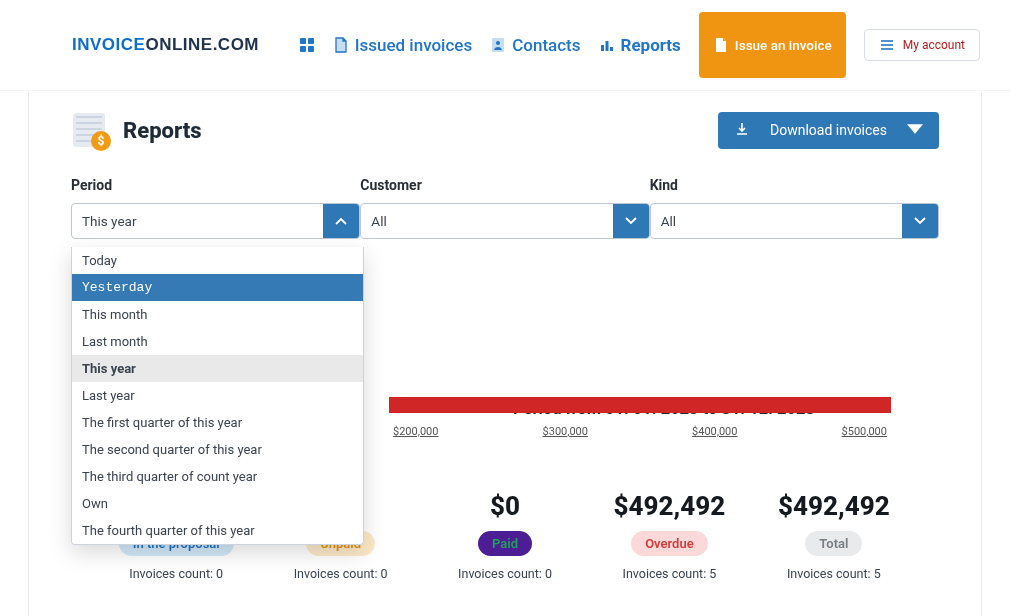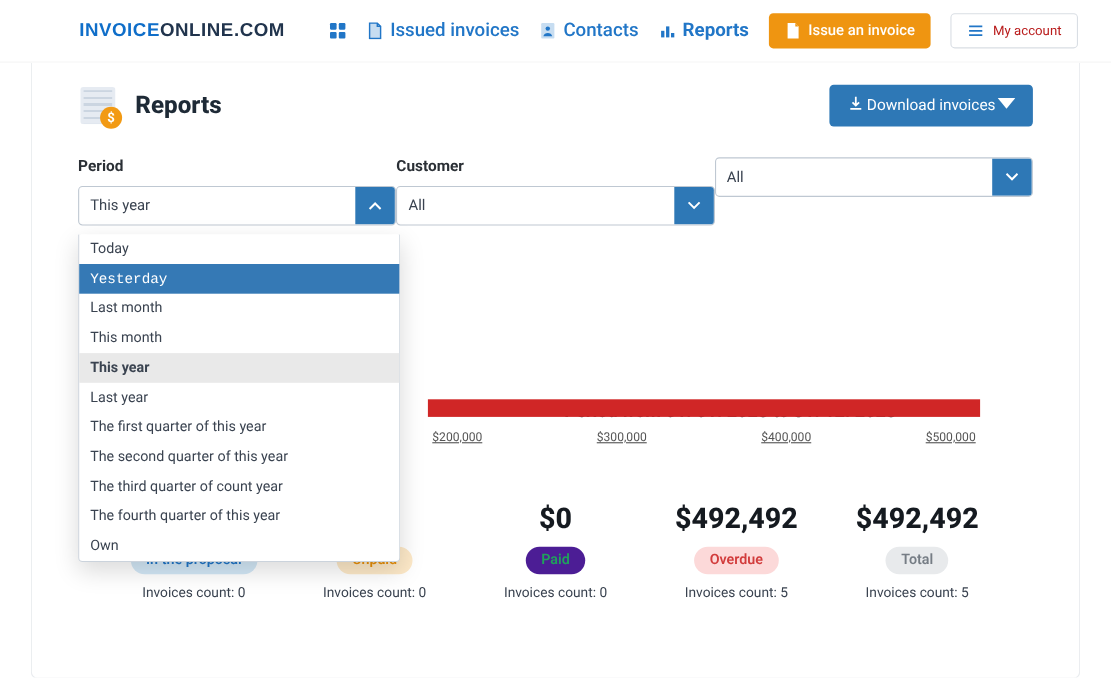--- a/index.html
+++ b/index.html
@@ -23,21 +23,21 @@
   .logo .blue { color: #0f6ec9; margin-left: 32px; }
   .navlinks { display: flex; align-items: center; gap: 18px; }
   .navlink {
     display: flex; align-items: center; gap: 6px;
     color: #2176c7; font-size: 17px; font-weight: 500;
     text-decoration: none; cursor: pointer;
   }
   .navlink.active { font-weight: 700; }
   .btn-orange {
     background: #ef9511; color: #fff; border-radius: 4px;
-    padding: 8px 14px; display: flex; align-items: center; gap: 6px;
+    padding: 25px 14px; display: flex; align-items: center; gap: 6px;
     font-size: 13.5px; font-weight: 500; cursor: pointer;
   }
   .btn-account {
     border: 1px solid #d9dee4; border-radius: 4px;
     padding: 7px 14px; display: flex; align-items: center; gap: 8px;
     color: #b91c1c; font-size: 12px; cursor: pointer; text-align: right;
   }
   .nav-icon { width: 16px; height: 16px; display:inline-flex; align-items:center; justify-content:center; }
   .nav-icon svg { width:16px; height:16px; }
 
@@ -65,21 +65,21 @@
     background-size: 26px 30px; background-position: 3px 3px; background-repeat:no-repeat;
   }
   .reports-icon .coin {
     position:absolute; right:-2px; bottom:-2px; width:20px; height:20px;
     background:#f29a14; border-radius:50%; color:#fff; font-weight:700; font-size:12px;
     display:flex; align-items:center; justify-content:center;
   }
   .page-title { font-size: 22px; font-weight: 800; color:#1e2a36;}
   .btn-download {
     background:#2e78b6; color:#fff; border-radius:4px;
-    padding:9px 16px; display:flex; align-items:center; gap:2px;
+    padding:9px 16px; display:flex; align-items:center; gap:20px;
     font-size:14px; cursor:pointer;
   }
   .btn-download svg { width:16px; height:16px; }
 
   
   .filters { display:flex; }
   .filter { flex:1; position:relative; }
   .filter-label { font-size:14px; font-weight:700; color:#2a2f35; margin-bottom:10px; display:block;}
   .select {
     display:flex; height:36px; border:1px solid #bfc8d2; border-radius:4px;
@@ -236,45 +236,46 @@
           <div class="chev-box">
               <svg viewBox="0 0 12 8" width="12" height="8" fill="#fff">
                 <path d="M1 1l5 5 5-5" stroke="#fff" stroke-width="1.8" fill="none"></path>
               </svg>
             </div>
         </div>
 
         <div class="dropdown" id="period-dropdown">
             <div class="dropdown-item">Today</div>
             <div class="dropdown-item highlight">Yesterday</div>
+            <div class="dropdown-item">This month</div>
             <div class="dropdown-item">Last month</div>
-            <div class="dropdown-item">This month</div>
             <div class="dropdown-item selected">This year</div>
             <div class="dropdown-item">Last year</div>
             <div class="dropdown-item">The first quarter of this year</div>
             <div class="dropdown-item">The second quarter of this year</div>
             <div class="dropdown-item">The third quarter of count year</div>
+            <div class="dropdown-item">Own</div>
             <div class="dropdown-item">The fourth quarter of this year</div>
-            <div class="dropdown-item">Own</div>
           </div>
       </div>
 
       <div class="filter">
         <span class="filter-label">Customer</span>
         <div class="select">
           <div class="select-text">All</div>
           <div class="chev-box">
               <svg viewBox="0 0 12 8" width="12" height="8" fill="#fff">
                 <path d="M1 1l5 5 5-5" stroke="#fff" stroke-width="1.8" fill="none"></path>
               </svg>
             </div>
         </div>
       </div>
 
       <div class="filter">
+        <span class="filter-label">Kind</span>
         <div class="select">
           <div class="select-text">All</div>
           <div class="chev-box">
               <svg viewBox="0 0 12 8" width="12" height="8" fill="#fff">
                 <path d="M1 1l5 5 5-5" stroke="#fff" stroke-width="1.8" fill="none"></path>
               </svg>
             </div>
         </div>
       </div>
 

